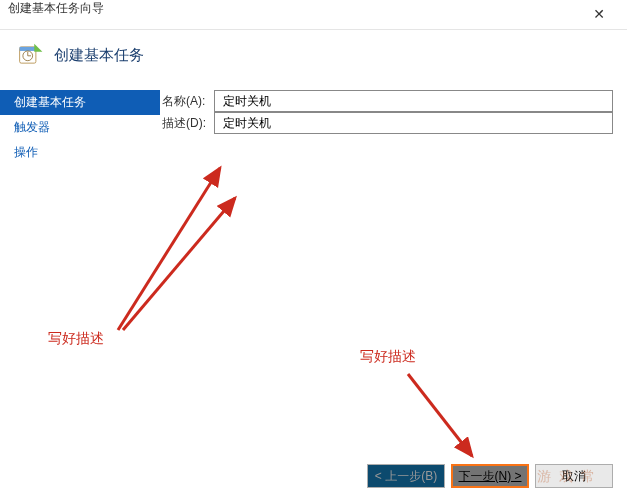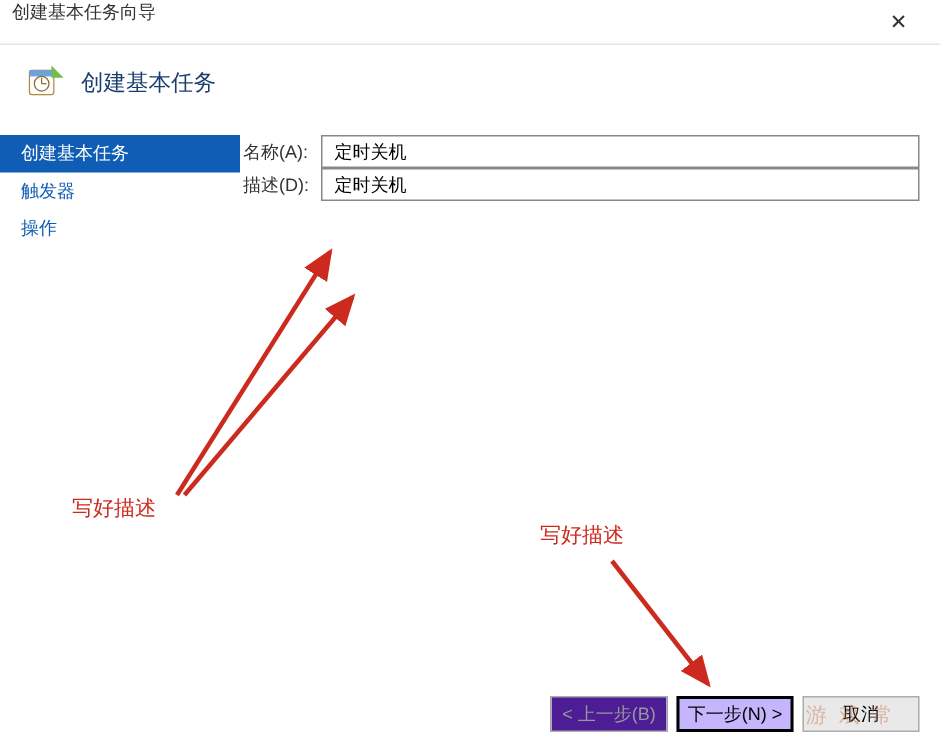--- a/index.html
+++ b/index.html
@@ -14,22 +14,22 @@
 .sidebar { width: 160px; padding-top: 8px; }
 .side-item { padding: 4px 14px; color: #0f5db5; cursor: pointer; }
 .side-item.active { background: #0f5db5; color: #fff; }
 .main { flex: 1; padding: 8px 14px 0 2px; position: relative; }
 .intro { color: #333; line-height: 1.7; margin-bottom: 10px; }
 .row { display: flex; align-items: center; margin-bottom: 0; }
 .row-label { width: 52px; color: #333; }
 .row-input { flex: 1; border: 1px solid #888; height: 22px; padding: 2px 8px; font-size: 12px; font-family: inherit; }
 .footer { position: absolute; right: 14px; bottom: 12px; display: flex; gap: 6px; align-items: center; }
 .btn { min-width: 78px; height: 24px; border: 1px solid #adadad; background: #e9e9e9; font-size: 12px; font-family: inherit; cursor: pointer; }
-.btn.primary { border: 2px solid #000000; background: #c4b5fd; }
-.btn:disabled { color: #999; background: #4c1d95; cursor: default; }
+.btn.primary { border: 2px solid #f97316; background: #737373; text-decoration: underline; }
+.btn:disabled { color: #999; background: #0c4a6e; cursor: default; }
 .annot { position: absolute; color: #cc2a1e; font-size: 14px; font-weight: 500; pointer-events: none; }
 .arrow { position: absolute; pointer-events: none; }
 .watermark { position: absolute; right: 30px; bottom: 14px; color: rgba(200,120,80,0.45); font-size: 14px; letter-spacing: 2px; pointer-events: none; }
 </style>
 </head>
 <body>
 
 <div class="titlebar">
   <span class="titlebar-title">创建基本任务向导</span>
   <div class="titlebar-close">✕</div>

